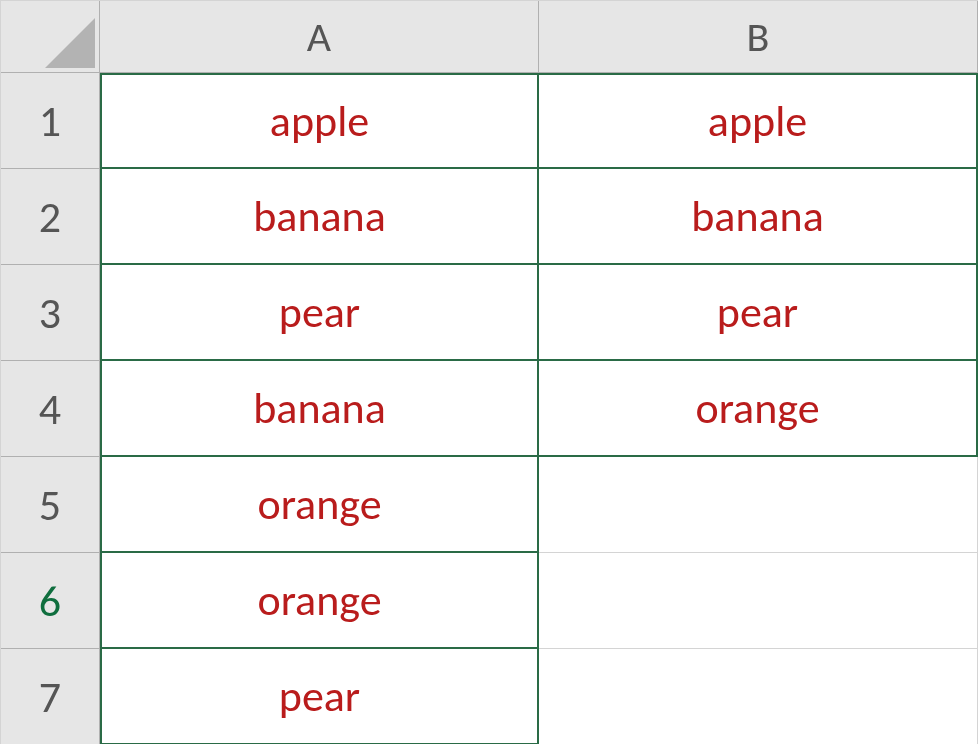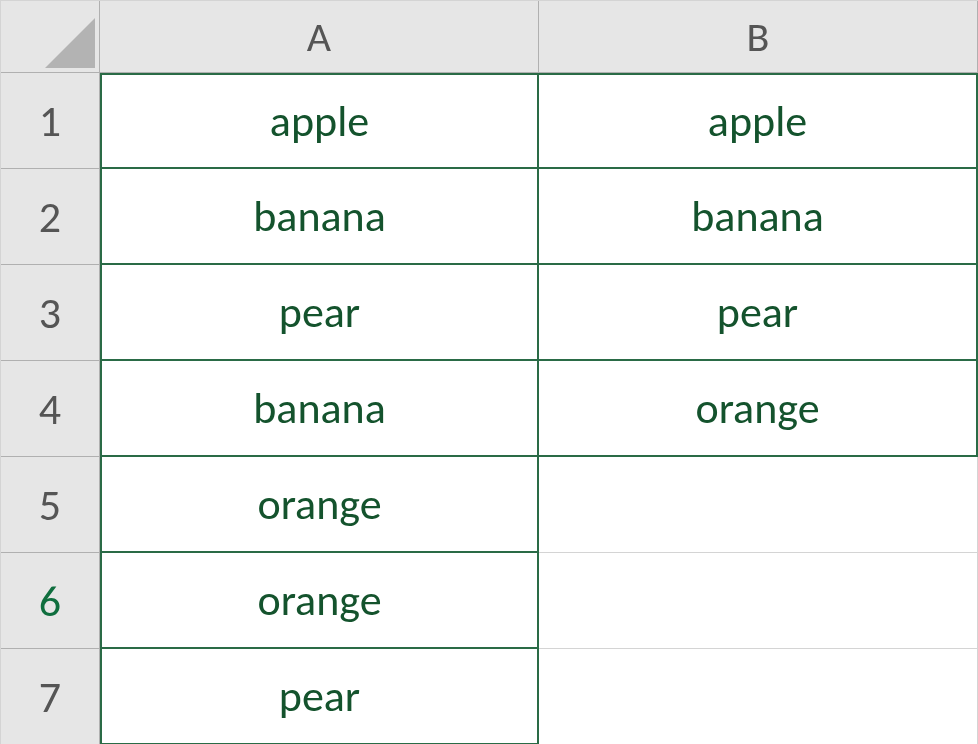--- a/index.html
+++ b/index.html
@@ -55,21 +55,21 @@
       color: #0f6e3e;
     }
     .cell {
       background: #ffffff;
       border-right: 1px solid #d4d4d4;
       border-bottom: 1px solid #d4d4d4;
       display: flex;
       align-items: center;
       justify-content: center;
       font-size: 44px;
-      color: #14532d;
+      color: #b91c1c;
       text-align: center;
     }
     .cell.boxed {
       border-right: 2px solid #2a6b46;
       border-bottom: 2px solid #2a6b46;
     }
     .cell.boxed-top {
       border-top: 2px solid #2a6b46;
     }
     .cell.boxed-left {

